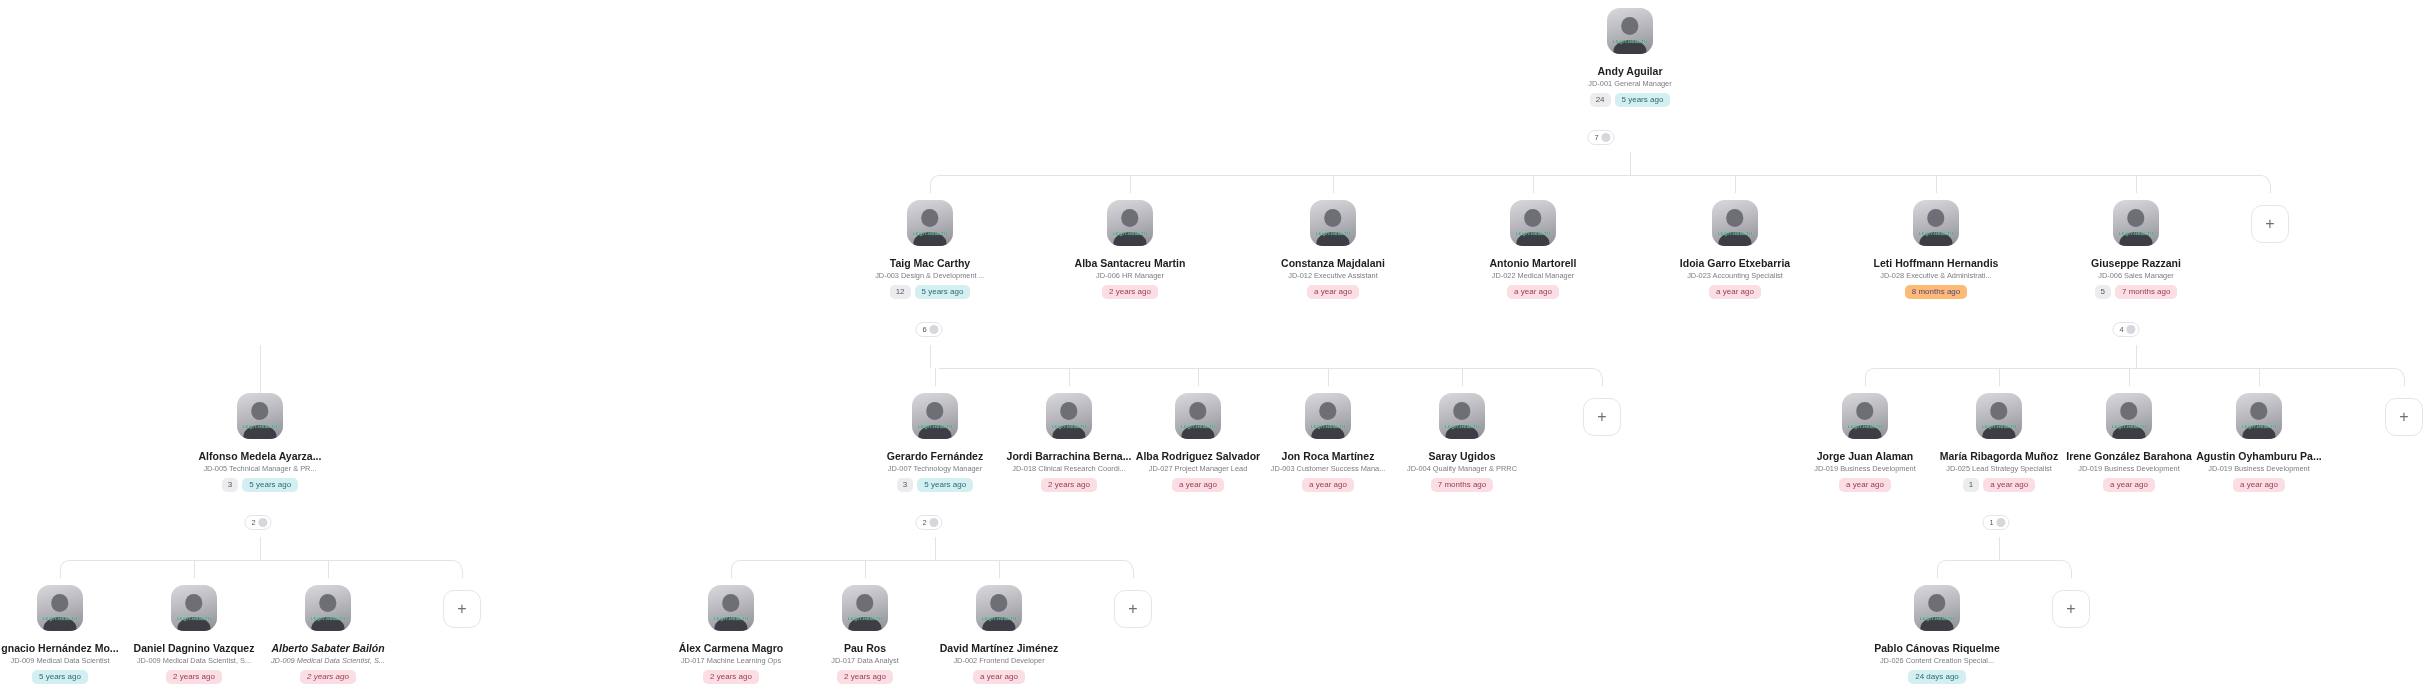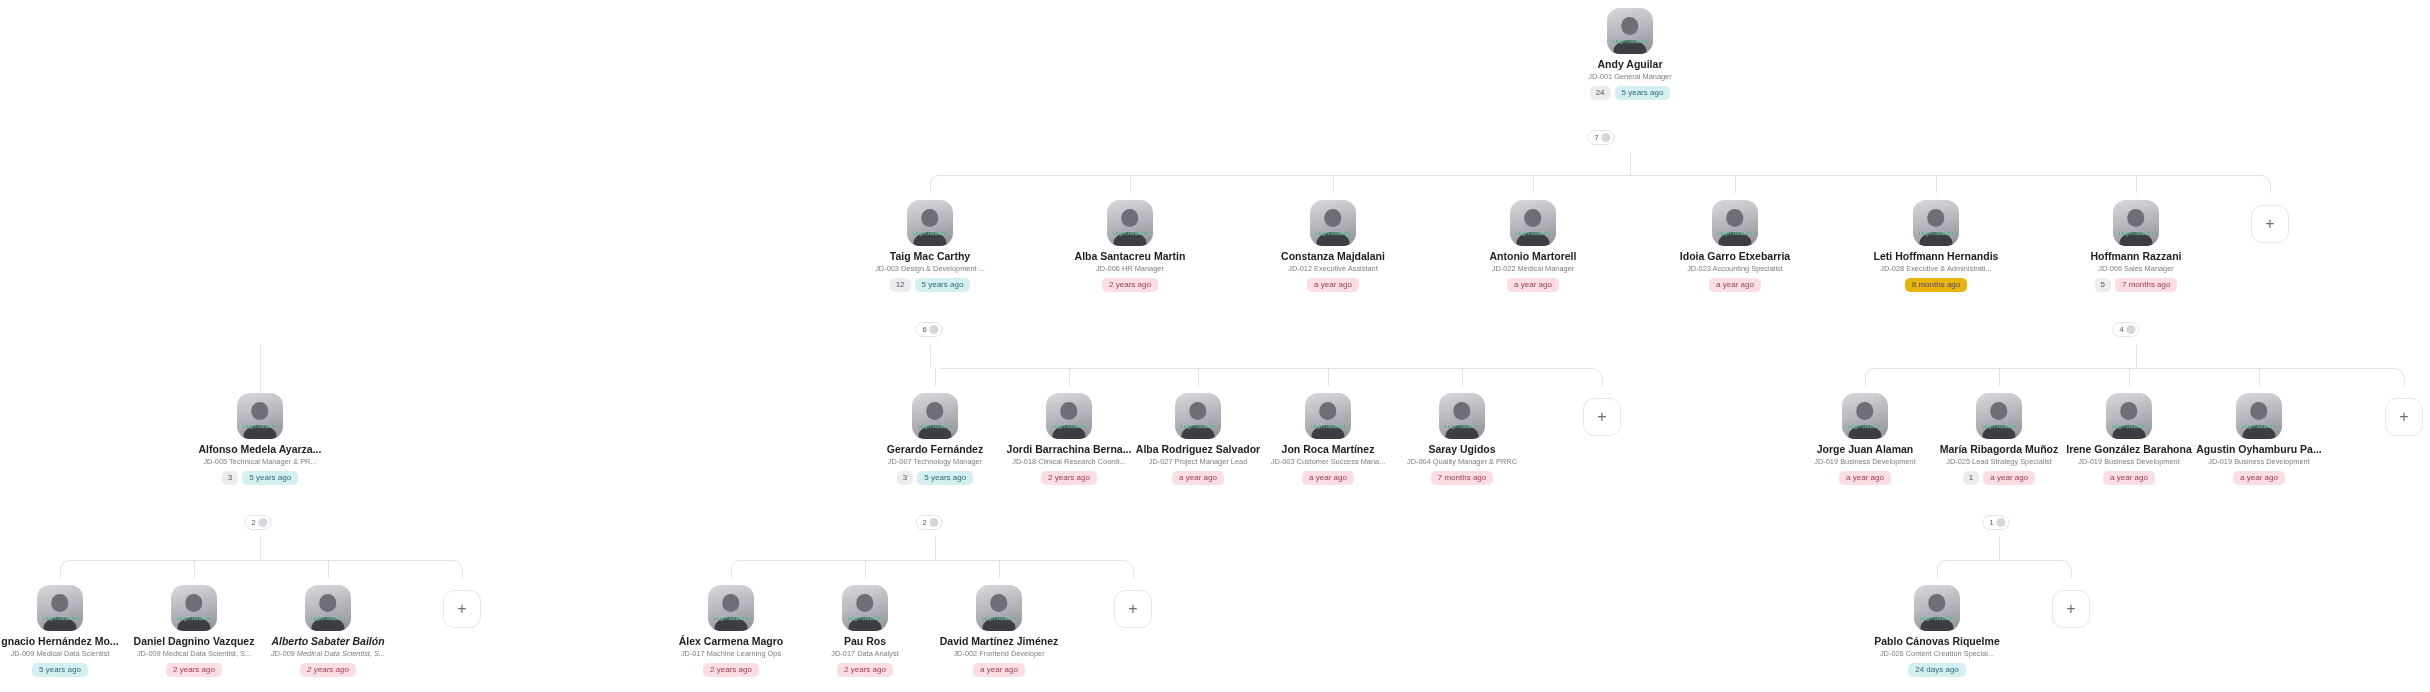--- a/index.html
+++ b/index.html
@@ -59,21 +59,21 @@
     left: 0; right: 0; bottom: 22%;
     text-align: center;
     font-size: 4.4px;
     letter-spacing: .3px;
     font-weight: bold;
     color: #2f9e72;
     text-shadow: 0 0 1px rgba(255,255,255,.85);
     white-space: nowrap;
   }
   .nm {
-    margin-top: 4px;
+    margin-top: 11px;
     font-size: 10.5px;
     font-weight: bold;
     color: #1d1d22;
     line-height: 13px;
     white-space: nowrap;
     overflow: hidden;
     text-overflow: ellipsis;
   }
   .rl {
     margin-top: 1px;
@@ -103,21 +103,21 @@
   .age {
     font-size: 8px;
     border-radius: 5px;
     padding: 2px 7px;
     line-height: 10px;
     white-space: nowrap;
     font-weight: 500;
   }
   .age.teal   { background: #d4eff2; color: #2a6b73; }
   .age.pink   { background: #fbdde4; color: #9c3b52; }
-  .age.purple { background: #eab308; color: #4f4785; }
+  .age.purple { background: #fdba74; color: #4f4785; }
 
   
   .pill {
     position: absolute;
     transform: translateX(-50%);
     height: 15px;
     display: flex;
     align-items: center;
     gap: 3px;
     padding: 0 3px 0 6px;
@@ -294,21 +294,21 @@
           <div class="age purple">8 months ago</div>
         </div>
       </div>
       <div class="node" style="left: 2136px; top: 200px;">
         <div class="avatar">
           <div class="ph"></div>
           <div class="head"></div>
           <div class="body"></div>
           <div class="wm">LEQIT.HEALTH</div>
         </div>
-        <div class="nm">Hoffmann Razzani</div>
+        <div class="nm">Giuseppe Razzani</div>
         <div class="rl">JD-006 Sales Manager</div>
         <div class="badges">
           <div class="cnt">5</div>
           <div class="age pink">7 months ago</div>
         </div>
       </div>
       <div class="node" style="left: 260px; top: 393px;">
         <div class="avatar">
           <div class="ph"></div>
           <div class="head"></div>

